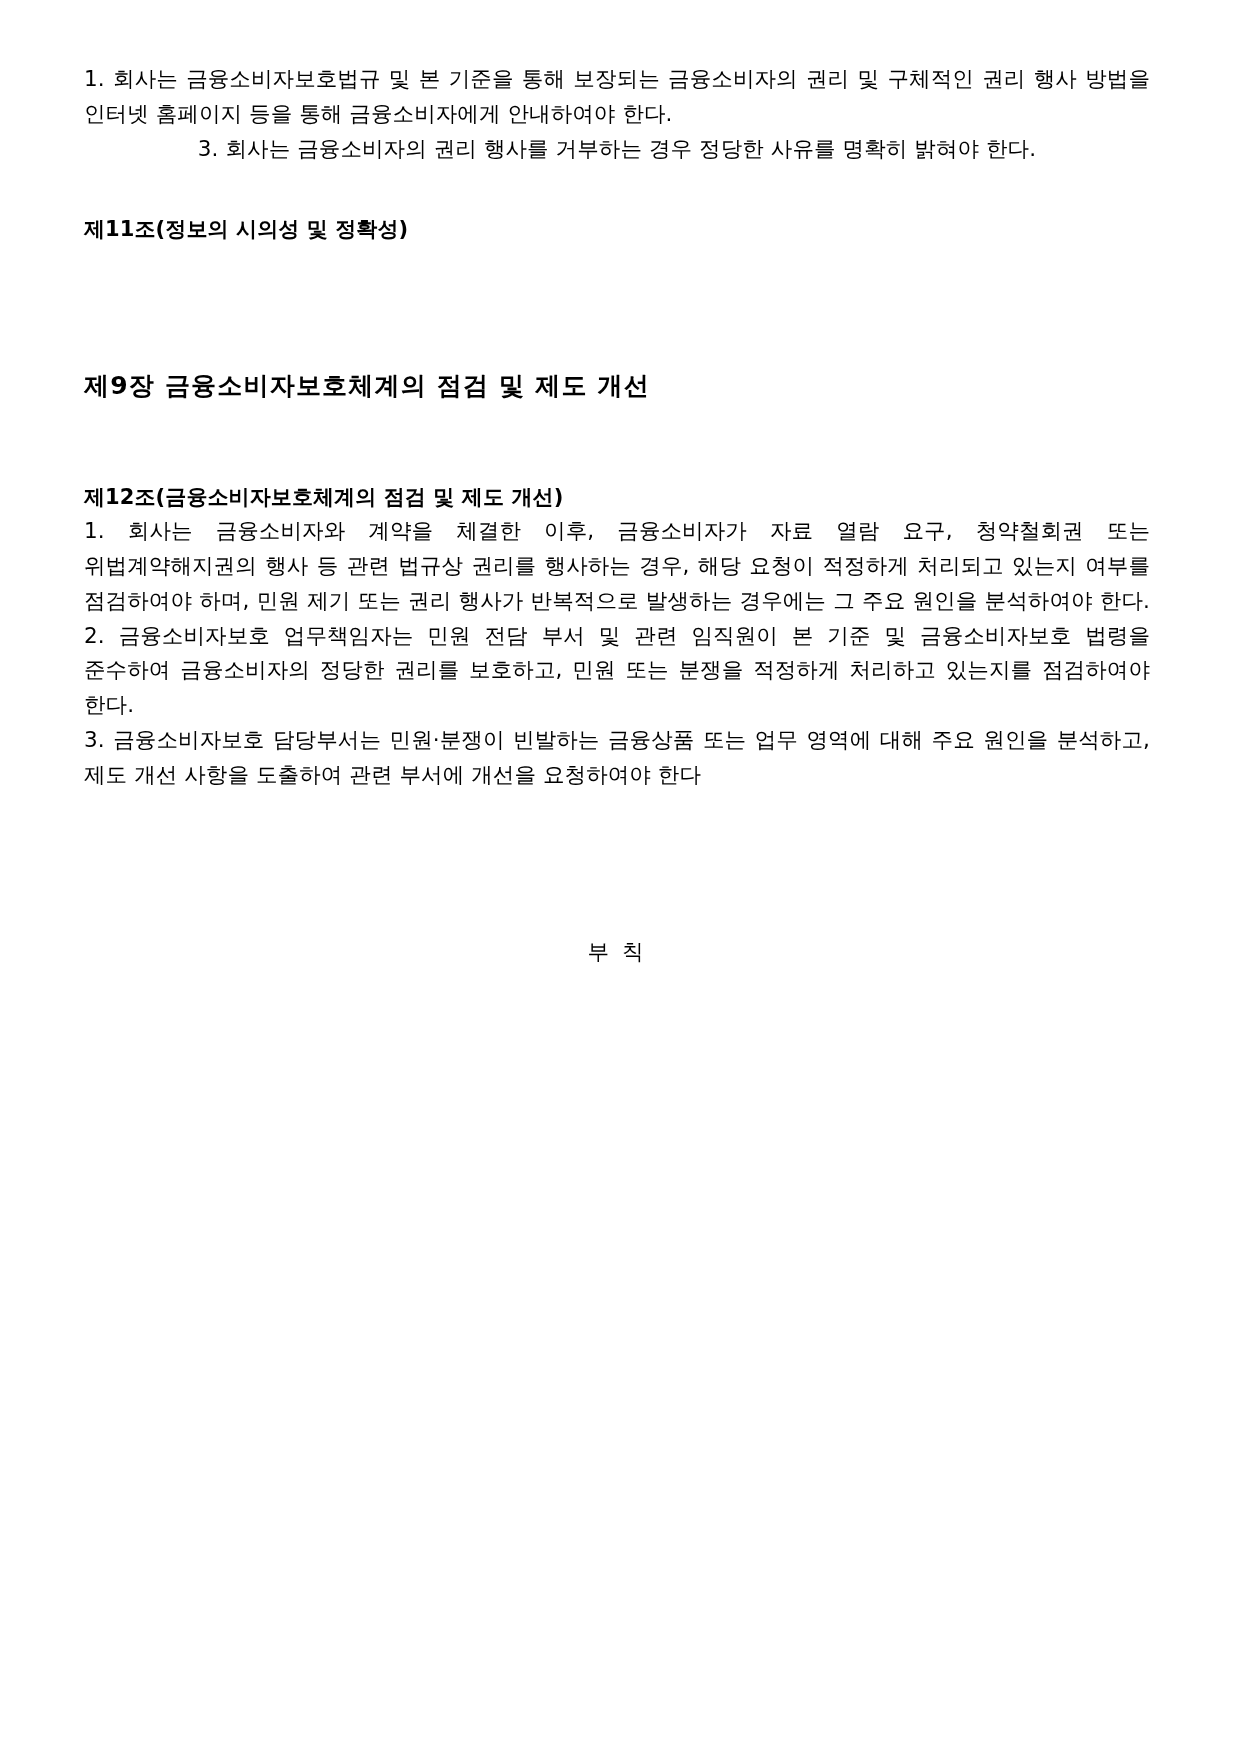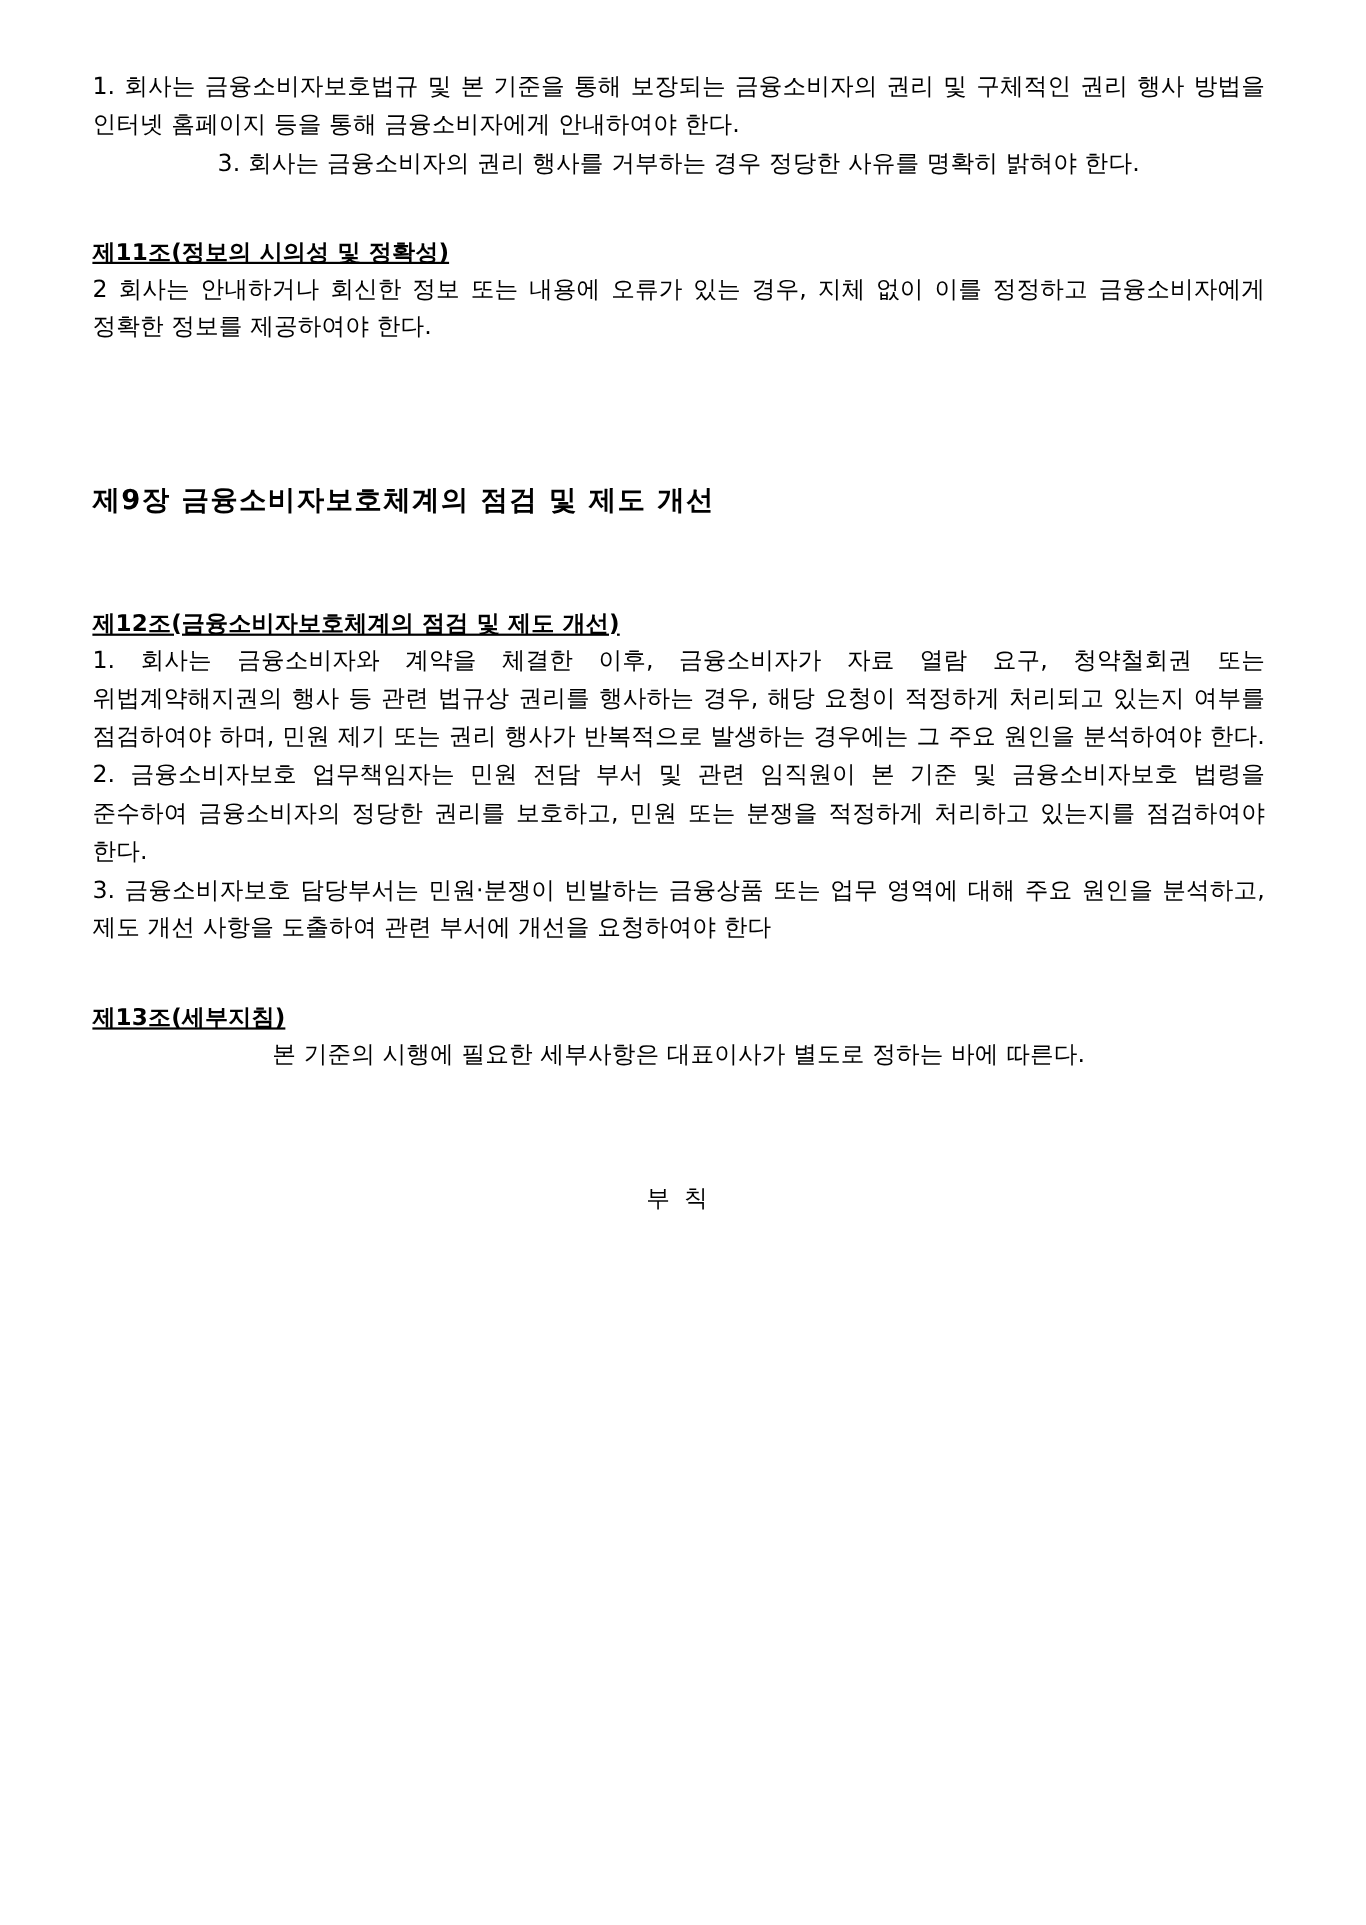--- a/index.html
+++ b/index.html
@@ -37,21 +37,20 @@
   }
   .para-last {
     text-align: center;
   }
   .heading {
     margin: 0;
     font-size: 21px;
     font-weight: bold;
     line-height: 1.62;
     letter-spacing: 0.1px;
-    text-decoration: underline;
   }
   .chapter-title {
     margin: 0;
     font-size: 25px;
     font-weight: bold;
     text-align: left;
     letter-spacing: 1.2px;
     line-height: 1.5;
   }
   .gap-md { height: 46px; }
@@ -70,43 +69,38 @@
 
     <section>
       <p class="para">1. 회사는 금융소비자보호법규 및 본 기준을 통해 보장되는 금융소비자의 권리 및 구체적인 권리 행사 방법을 인터넷 홈페이지 등을 통해 금융소비자에게 안내하여야 한다.</p>
       <p class="para-last">3. 회사는 금융소비자의 권리 행사를 거부하는 경우 정당한 사유를 명확히 밝혀야 한다.</p>
     </section>
 
     <div class="gap-md"></div>
 
     <section>
       <h2 class="heading">제11조(정보의 시의성 및 정확성)</h2>
-      <p class="para">2 회사는 안내하거나 회신한 정보 또는 내용에 오류가 있는 경우, 지체 없이 이를 정정하고 금융소비자에게 정확한 정보를 제공하여야 한다.</p>
     </section>
 
     <div class="gap-xxl"></div>
 
     <section>
       <h1 class="chapter-title">제9장 금융소비자보호체계의 점검 및 제도 개선</h1>
     </section>
 
     <div class="gap-lg"></div>
 
     <section>
       <h2 class="heading">제12조(금융소비자보호체계의 점검 및 제도 개선)</h2>
       <p class="para">1. 회사는 금융소비자와 계약을 체결한 이후, 금융소비자가 자료 열람 요구, 청약철회권 또는 위법계약해지권의 행사 등 관련 법규상 권리를 행사하는 경우, 해당 요청이 적정하게 처리되고 있는지 여부를 점검하여야 하며, 민원 제기 또는 권리 행사가 반복적으로 발생하는 경우에는 그 주요 원인을 분석하여야 한다. 2. 금융소비자보호 업무책임자는 민원 전담 부서 및 관련 임직원이 본 기준 및 금융소비자보호 법령을 준수하여 금융소비자의 정당한 권리를 보호하고, 민원 또는 분쟁을 적정하게 처리하고 있는지를 점검하여야 한다.</p>
       <p class="para">3. 금융소비자보호 담당부서는 민원·분쟁이 빈발하는 금융상품 또는 업무 영역에 대해 주요 원인을 분석하고, 제도 개선 사항을 도출하여 관련 부서에 개선을 요청하여야 한다</p>
     </section>
 
     <div class="gap-md"></div>
 
-    <section>
-      <h2 class="heading">제13조(세부지침)</h2>
-      <p class="para-last">본 기준의 시행에 필요한 세부사항은 대표이사가 별도로 정하는 바에 따른다.</p>
-    </section>
 
     <div class="gap-xl"></div>
 
     <section>
       <p class="para-last spaced">부 칙</p>
     </section>
 
   </div>
 </div>
 

